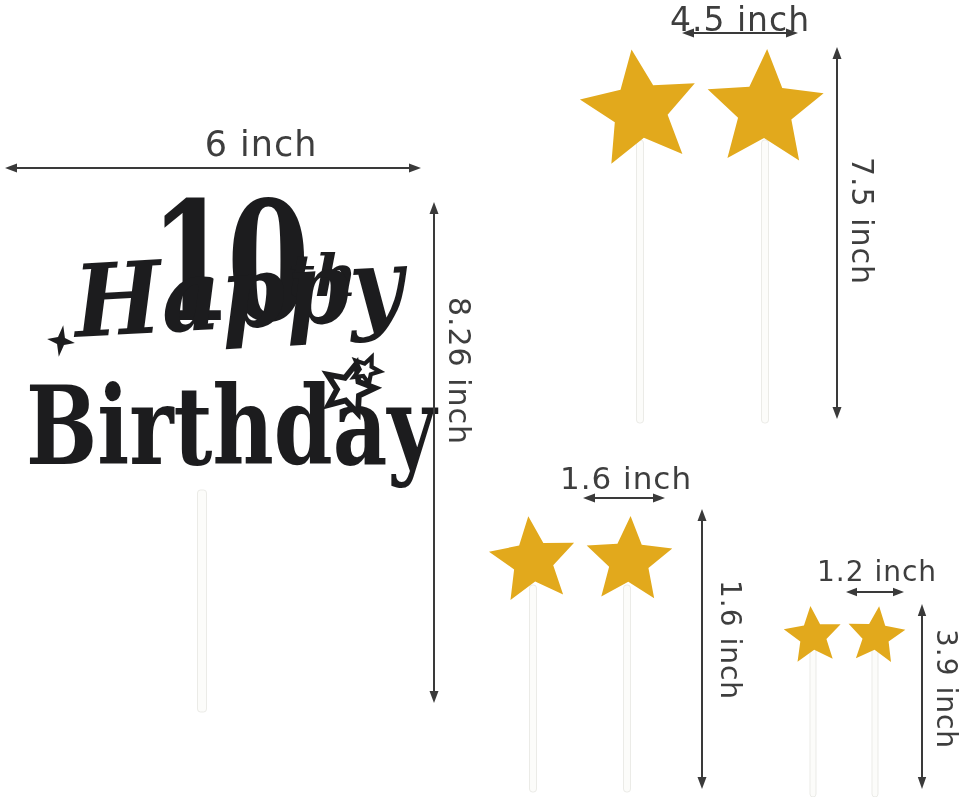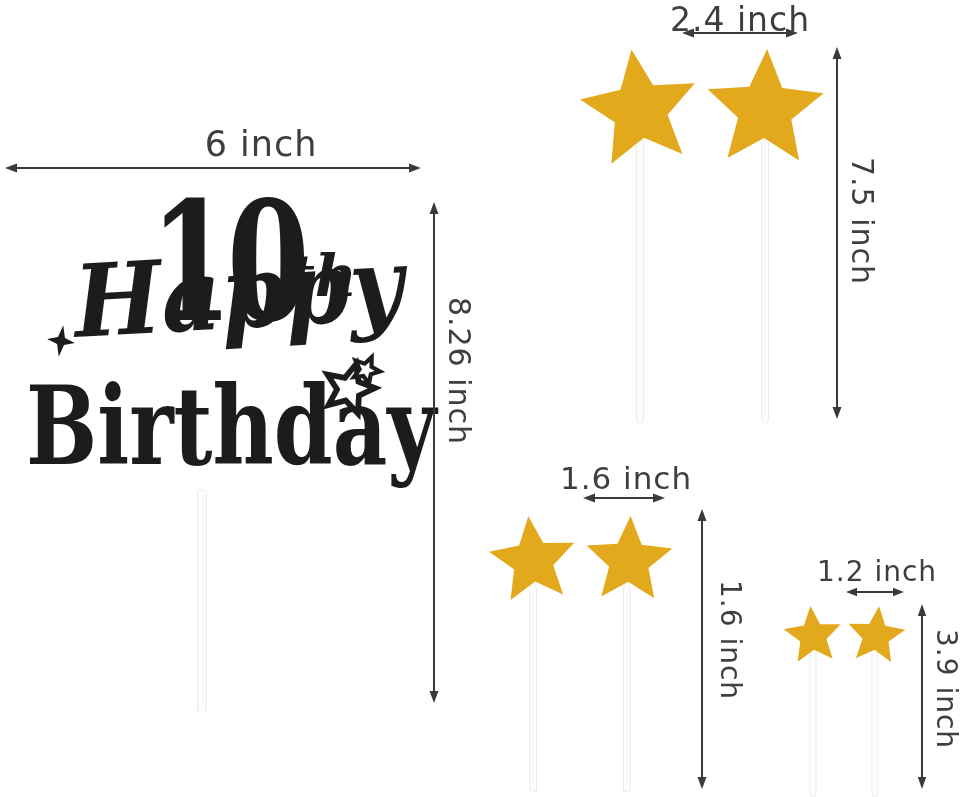--- a/index.html
+++ b/index.html
@@ -149,21 +149,21 @@
       <line x1="922" y1="614" x2="922" y2="779" stroke-width="2" stroke="#3a3a3a"></line>
       <polygon points="922,604 917.8,616 926.2,616" fill="#3a3a3a"></polygon>
       <polygon points="922,789 917.8,777 926.2,777" fill="#3a3a3a"></polygon>
     </g>
   </svg>
 
   <div class="dim-label" style="left:221px; top:144px; font-size:35px;margin-left:40px;">6 inch</div>
 
   <div class="dim-label vertical" style="left:459px; top:371px; font-size:30px;">8.26 inch</div>
 
-  <div class="dim-label" style="left:740px; top:19px; font-size:33px;">2.4 inch</div>
+  <div class="dim-label" style="left:740px; top:19px; font-size:33px;">4.5 inch</div>
 
   <div class="dim-label vertical" style="left:862px; top:221px; font-size:30px;">7.5 inch</div>
 
   <div class="dim-label" style="left:626px; top:478px; font-size:31px;">1.6 inch</div>
 
   <div class="dim-label vertical" style="left:730px; top:640px; font-size:28px;">1.6 inch</div>
 
   <div class="dim-label" style="left:877px; top:572px; font-size:28px;">1.2 inch</div>
 
   <div class="dim-label vertical" style="left:946px; top:689px; font-size:28px;">3.9 inch</div>

